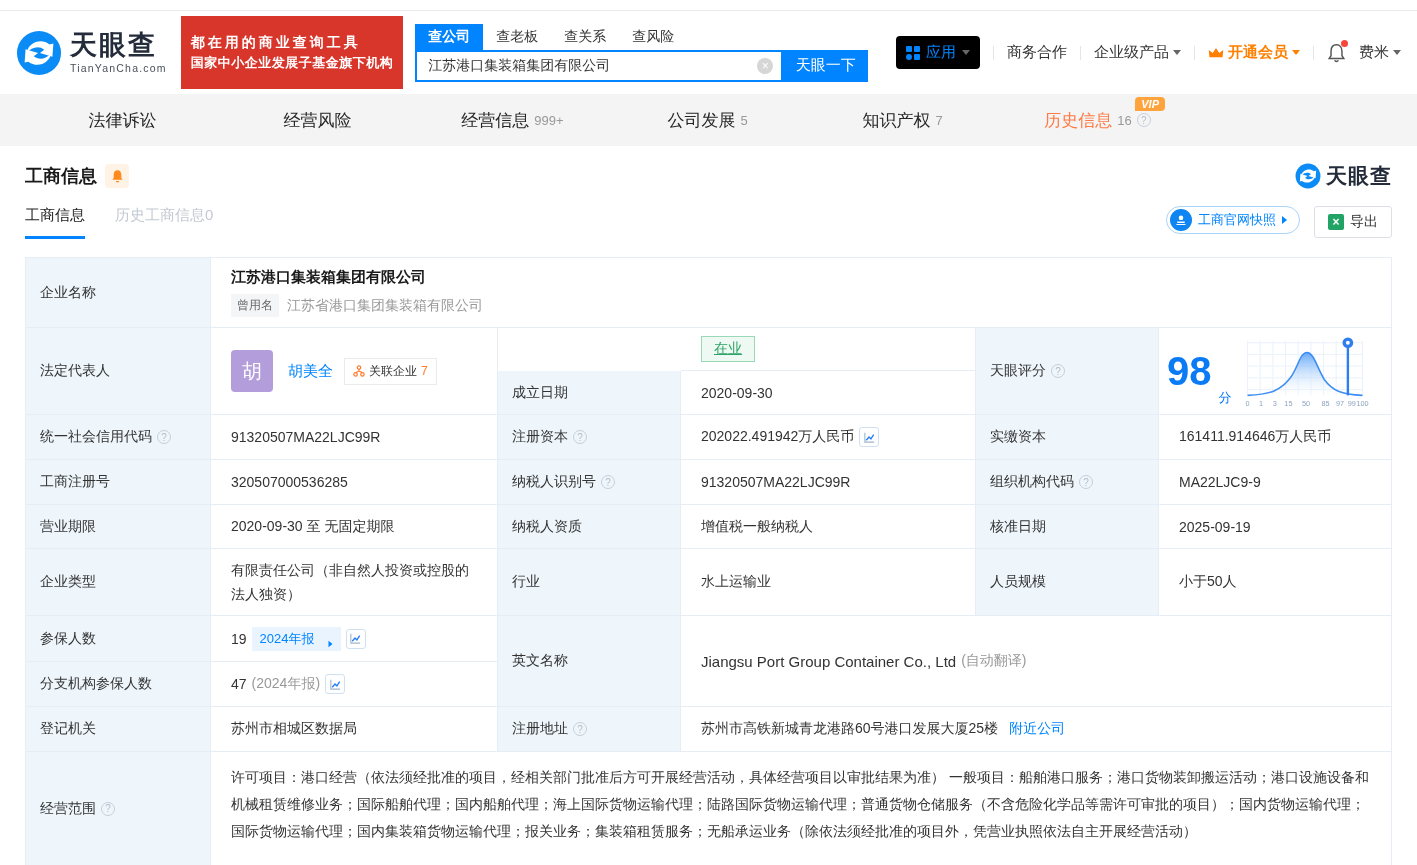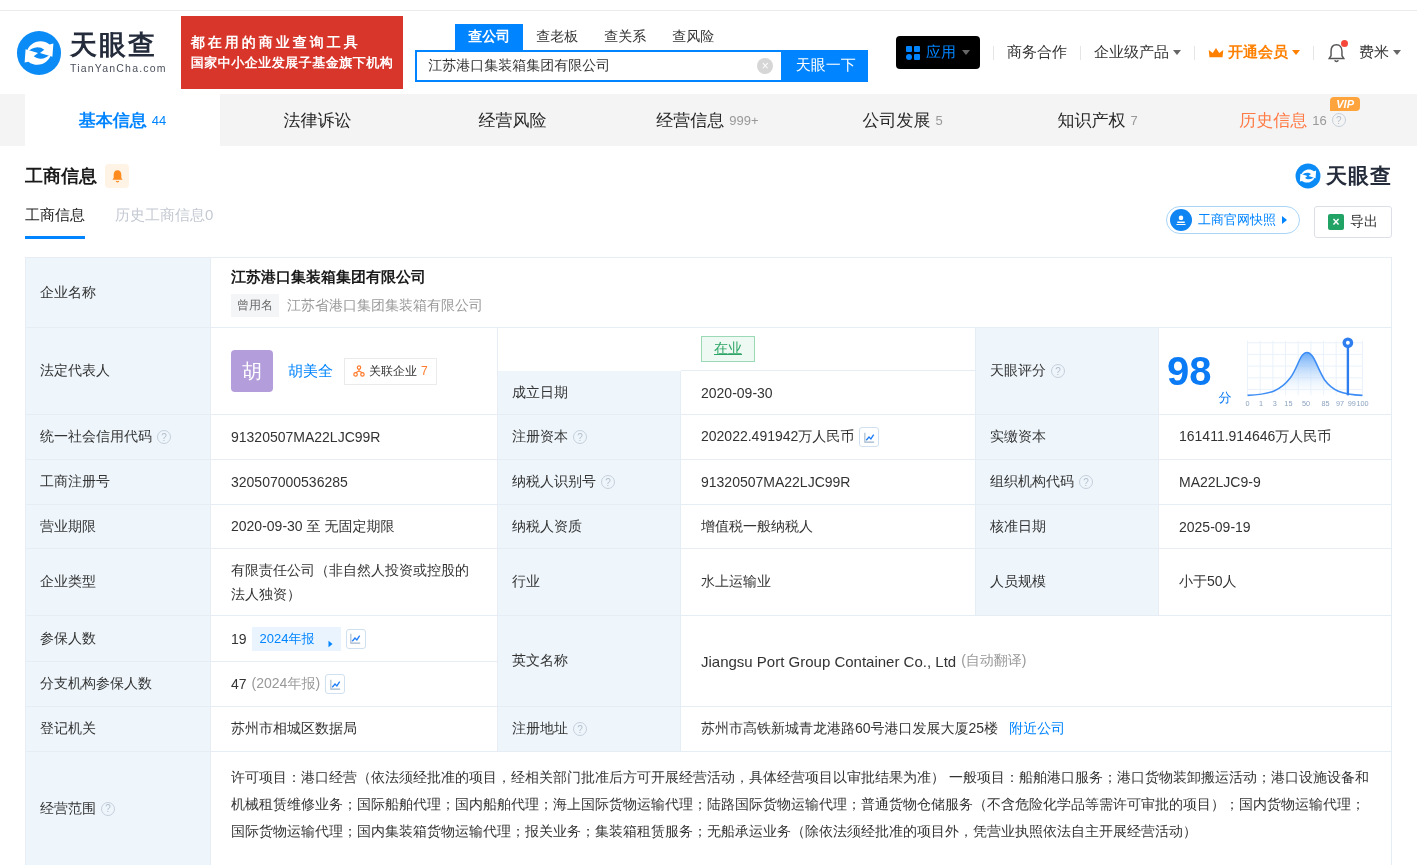--- a/index.html
+++ b/index.html
@@ -12,21 +12,21 @@
   
   .header { height: 83px; display: flex; align-items: center; padding: 0 16px; background: #fff; }
   .logo { display: flex; align-items: center; gap: 8px; cursor: pointer; }
   .logo-title { font-size: 27px; font-weight: bold; color: #242b3a; letter-spacing: 2px; line-height: 1.05; }
   .logo-domain { font-size: 10.5px; color: #4a4f5a; letter-spacing: 1.2px; margin-top: 2px; }
   .banner { margin-left: 14px; background: #d8352b; color: #fff; padding: 16px 10px; }
   .banner-l1 { font-size: 14px; font-weight: bold; letter-spacing: 3px; line-height: 1.5; }
   .banner-l2 { font-size: 13px; font-weight: bold; letter-spacing: .5px; line-height: 1.5; }
 
   .search { margin-left: 12px; }
-  .search-tabs { display: flex; align-items: center; margin-left: 40px; }
+  .search-tabs { display: flex; align-items: center; }
   .stab { font-size: 14px; color: #333; padding: 4px 13px; cursor: pointer; }
   .stab.active { background: #0084ff; color: #fff; font-weight: bold; }
   .search-row { display: flex; align-items: stretch; }
   .input-wrap { position: relative; }
   .search-input {
     width: 368px; height: 32px; border: 2px solid #0084ff; outline: none;
     padding: 0 34px 0 11px; font-size: 14px; color: #333;
     font-family: "Liberation Sans", "DejaVu Sans", sans-serif;
   }
   .clear-ic { position: absolute; right: 10px; top: 8px; width: 16px; height: 16px; border-radius: 50%;
@@ -207,24 +207,20 @@
       <span class="red-dot"></span>
     </span>
     <a>
       <span>费米</span>
       <i class="caret"></i>
     </a>
   </nav>
 </header>
 
 <div class="tabbar">
-  <div class="tab active">
-    <span>基本信息</span>
-    <span class="cnt">44</span>
-  </div>
   <div class="tab">
     <span>法律诉讼</span>
   </div>
   <div class="tab">
     <span>经营风险</span>
   </div>
   <div class="tab">
     <span>经营信息</span>
     <span class="cnt">999+</span>
   </div>

